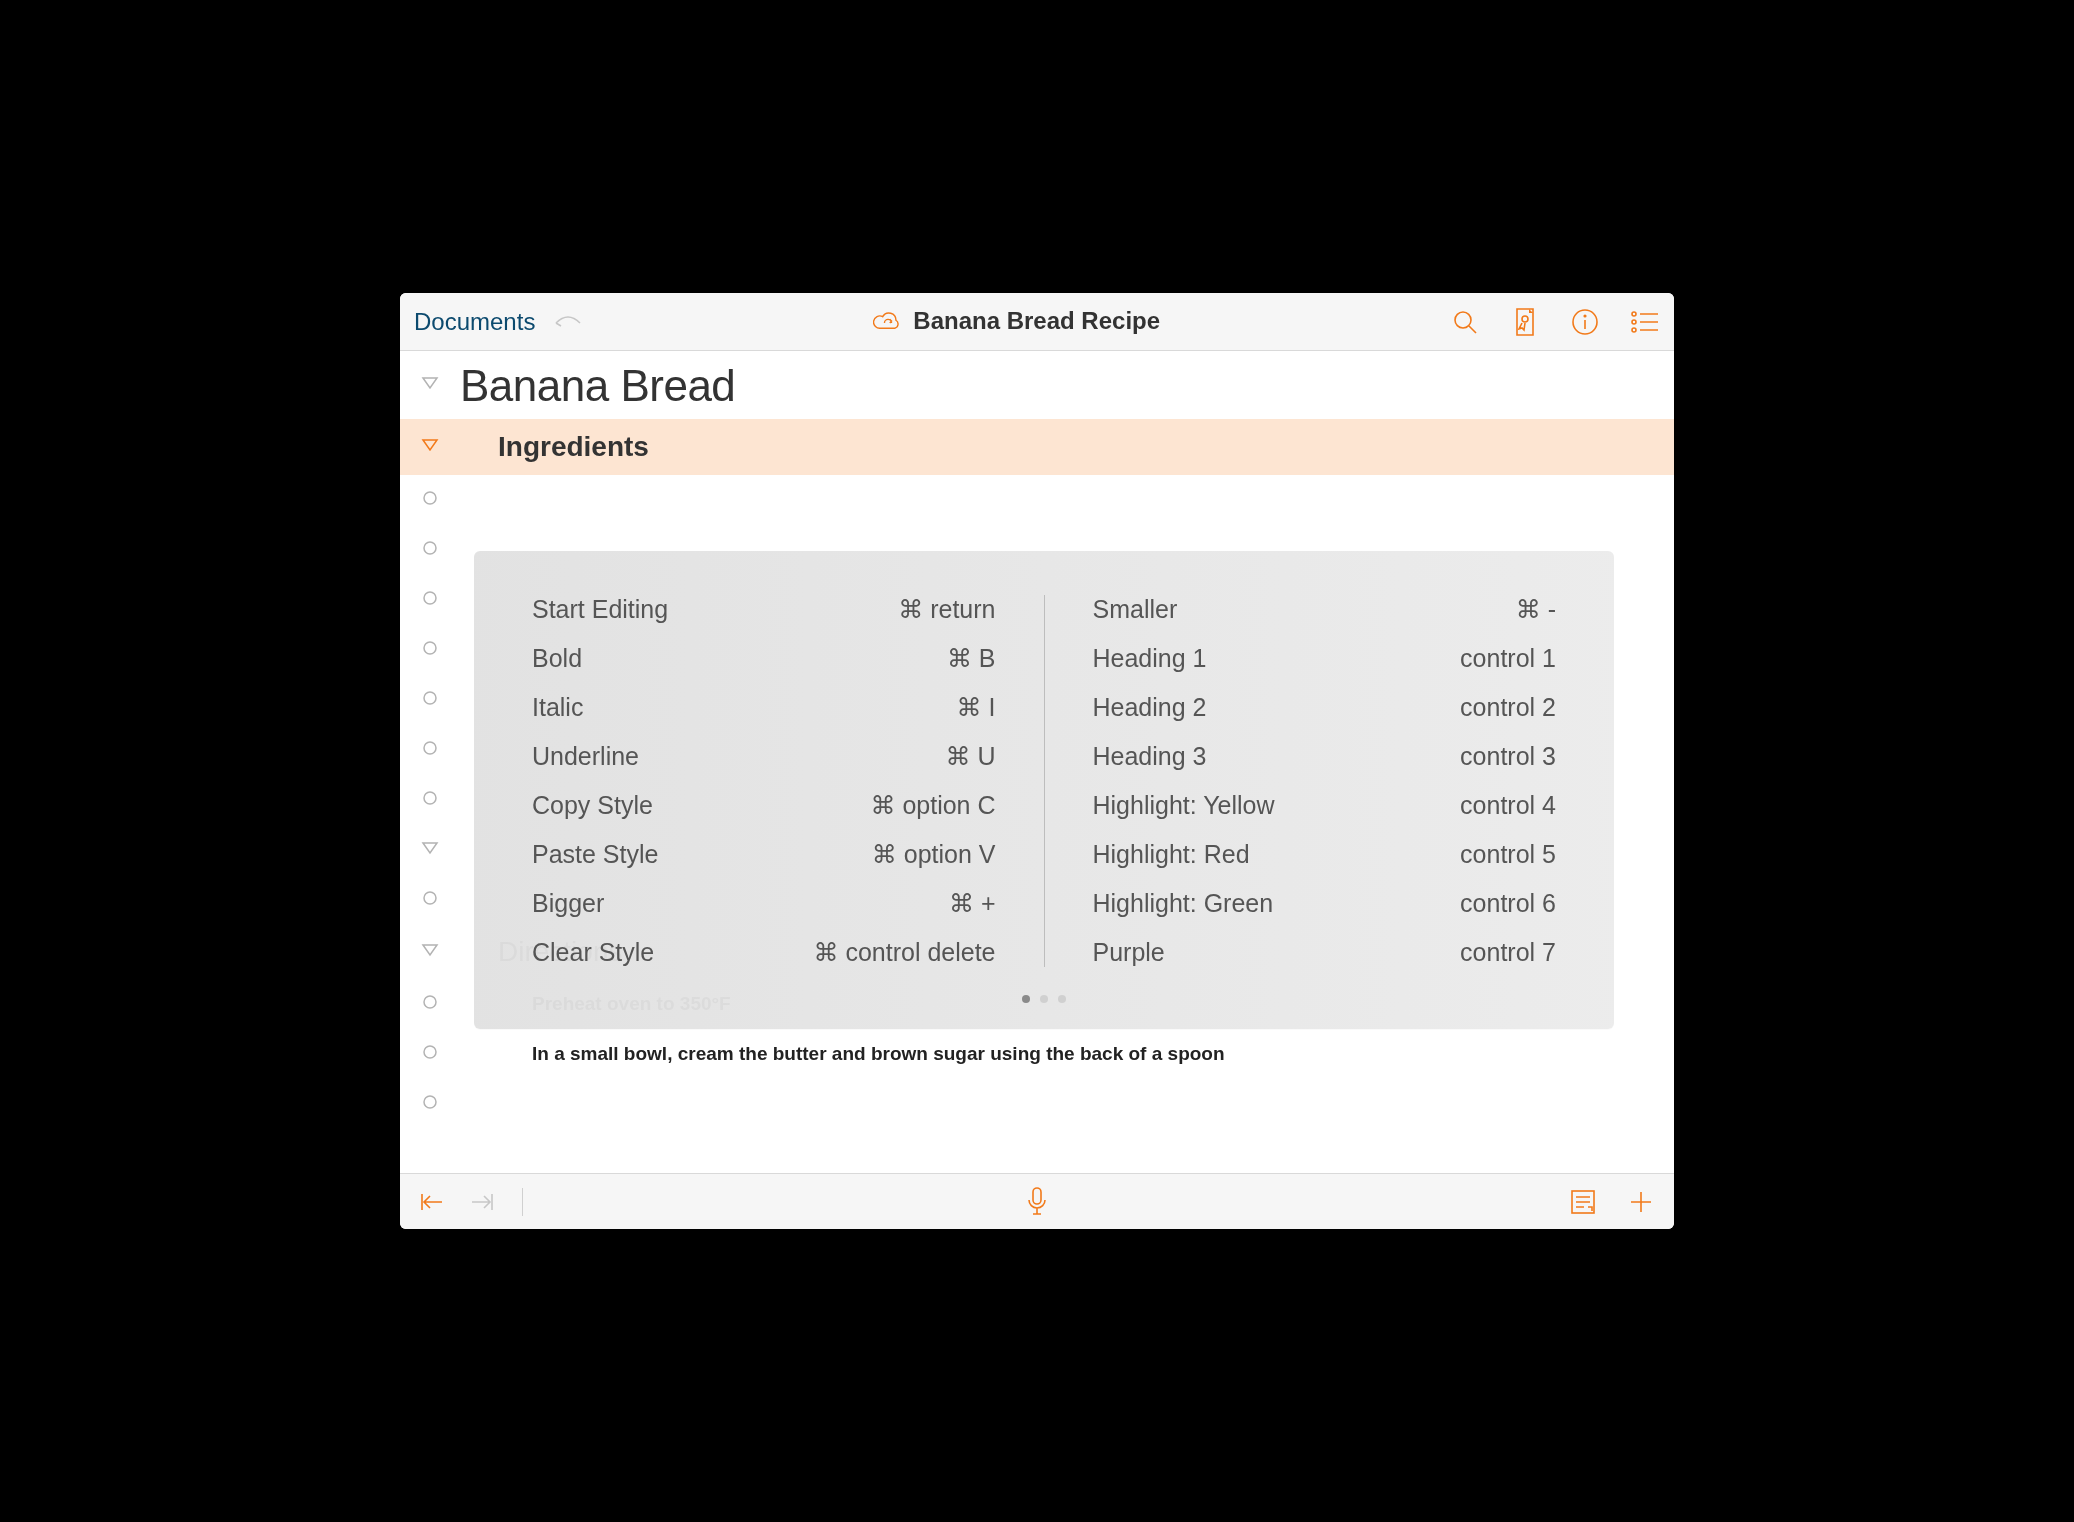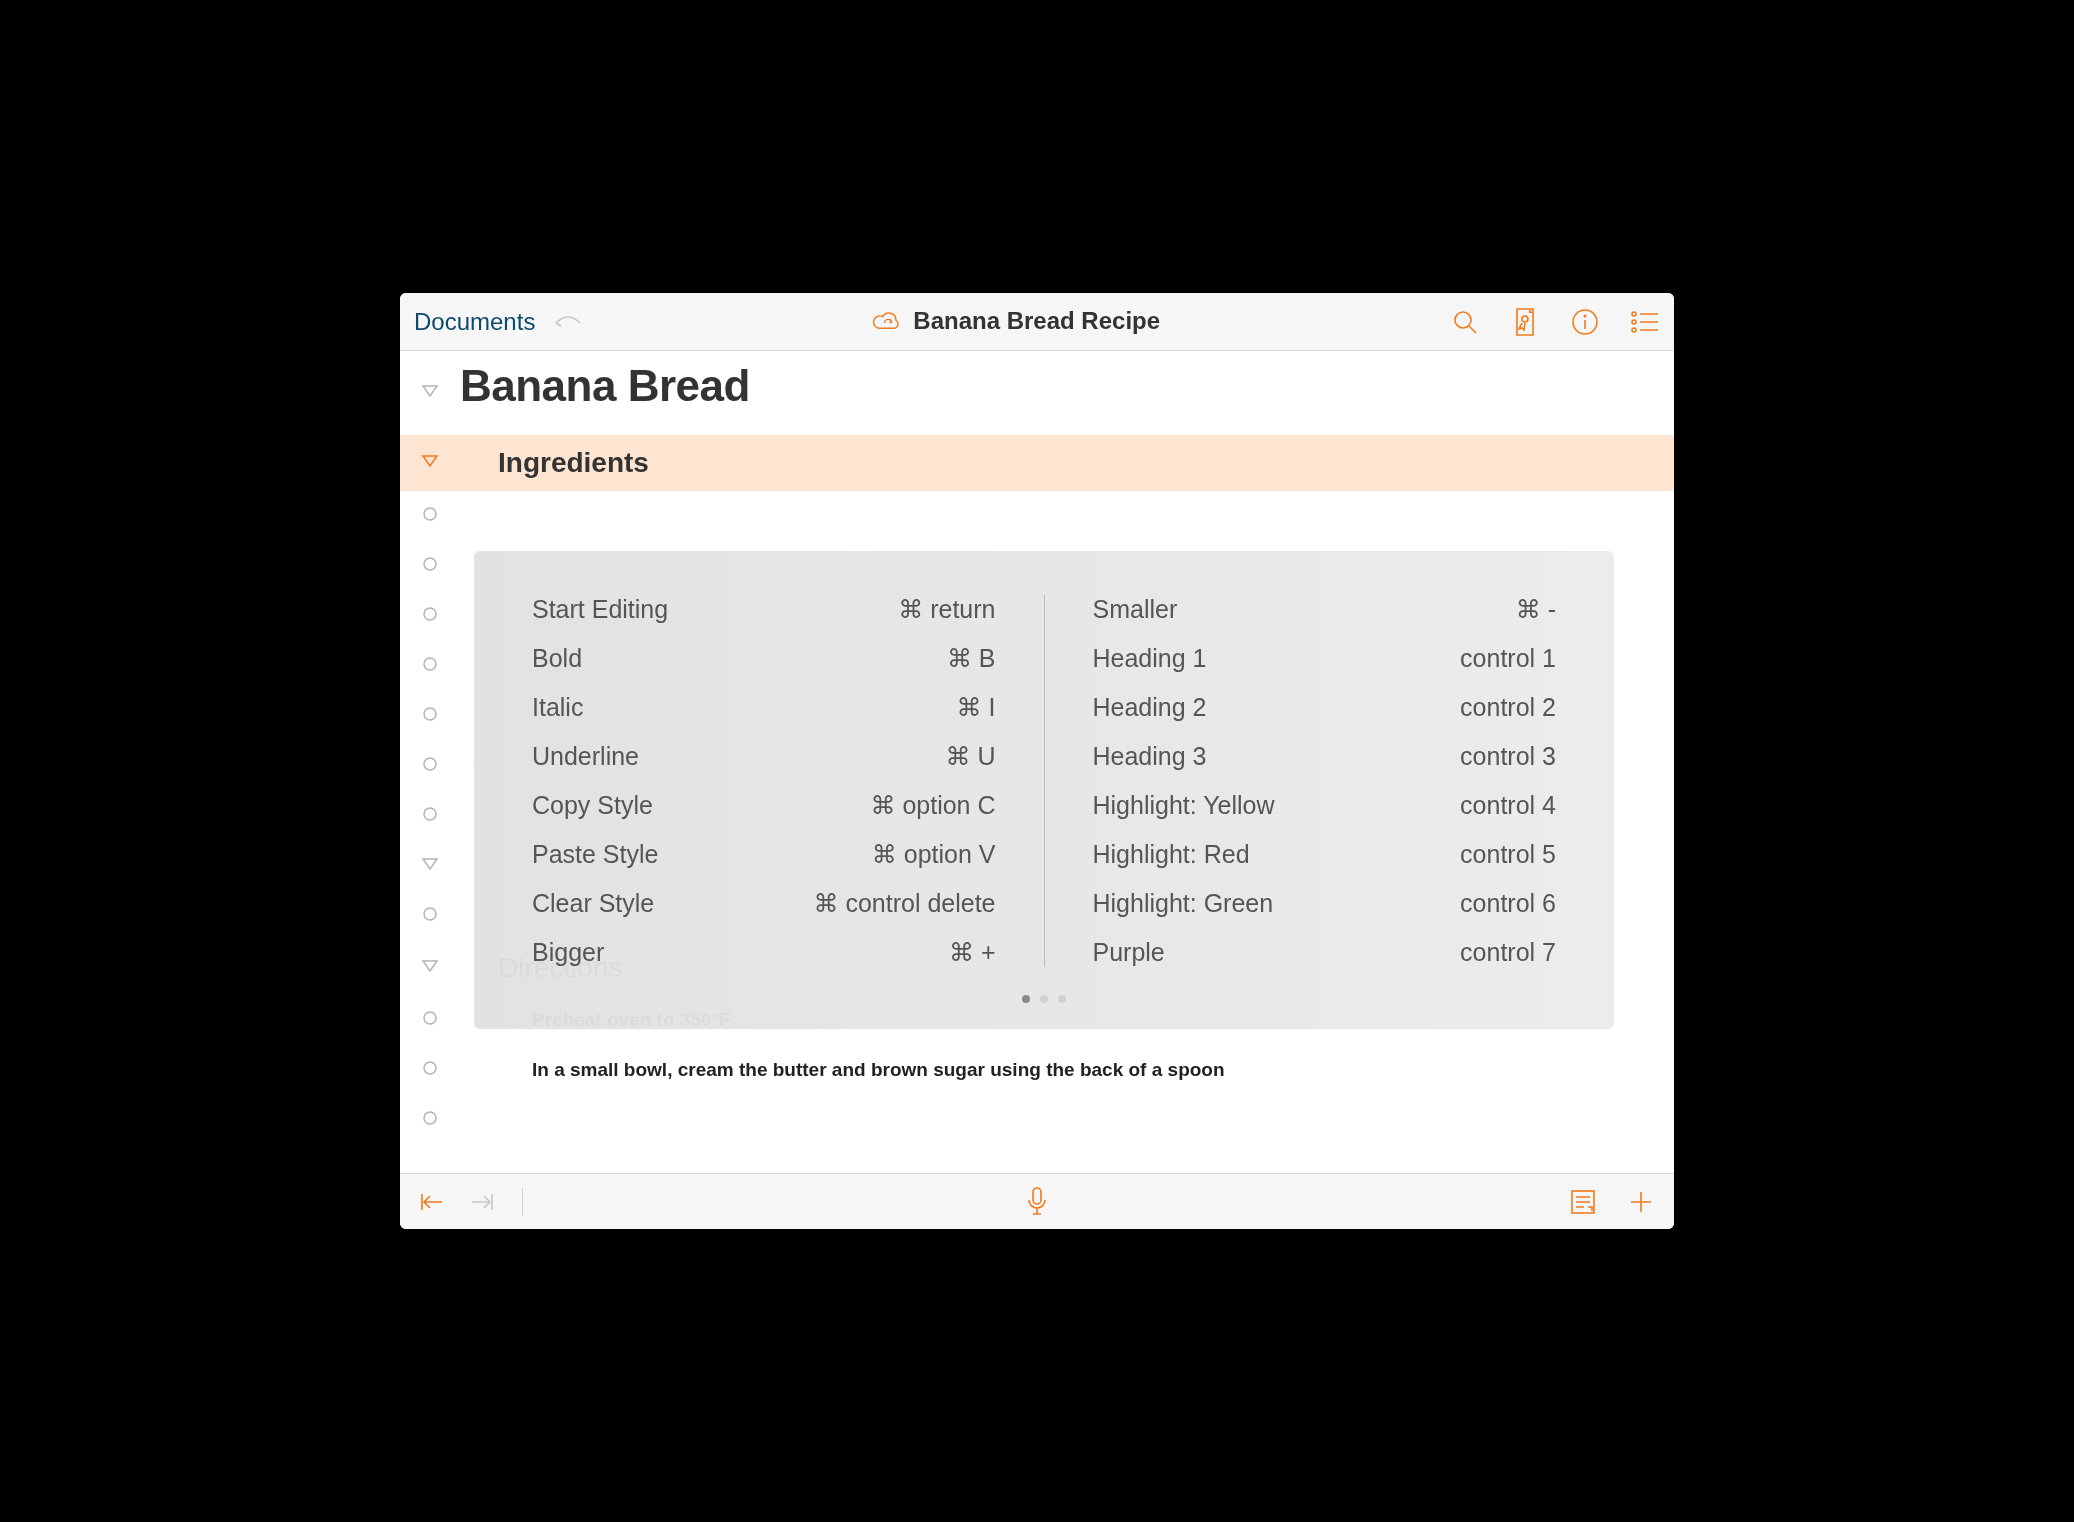--- a/index.html
+++ b/index.html
@@ -51,21 +51,21 @@
     min-height: 50px;
   }
   .gutter {
     width: 60px;
     display: flex;
     align-items: center;
     justify-content: center;
     flex-shrink: 0;
   }
   .gutter svg { stroke: #b3b3b3; fill: none; stroke-width: 1.5; }
-  .row-title { font-size: 44px; font-weight: 700; color: #333; padding: 10px 0 24px 0; letter-spacing: -0.5px;}
+  .row-title { font-size: 44px; font-weight: 400; color: #333; padding: 10px 0 8px 0; letter-spacing: -0.5px;}
   .row-section { font-size: 28px; color: #333; padding-left: 38px; }
   .row-highlight { background: #fde5d2; font-weight: bold; }
   .row-highlight .gutter svg { stroke: #f27a1a; }
   .row-sub { font-size: 28px; color: #333; padding-left: 38px; }
   .row-body { font-size: 19px; font-weight: 600; color: #222; padding-left: 72px; padding-top:4px; padding-bottom:4px;}
   
   .overlay {
     position: absolute;
     left: 74px;
     right: 60px;
@@ -301,26 +301,26 @@
             </div>
           <div class="orow">
               <span class="label">Copy Style</span>
               <span class="keys cmd">⌘  option C</span>
             </div>
           <div class="orow">
               <span class="label">Paste Style</span>
               <span class="keys cmd">⌘  option V</span>
             </div>
           <div class="orow">
+              <span class="label">Bigger</span>
+              <span class="keys cmd">⌘  +</span>
+            </div>
+          <div class="orow">
               <span class="label">Clear Style</span>
               <span class="keys cmd">⌘  control delete</span>
-            </div>
-          <div class="orow">
-              <span class="label">Bigger</span>
-              <span class="keys cmd">⌘  +</span>
             </div>
         </div>
         <div class="ocol right">
           <div class="orow">
               <span class="label">Smaller</span>
               <span class="keys cmd">⌘  -</span>
             </div>
           <div class="orow">
               <span class="label">Heading 1</span>
               <span class="keys">control 1</span>

